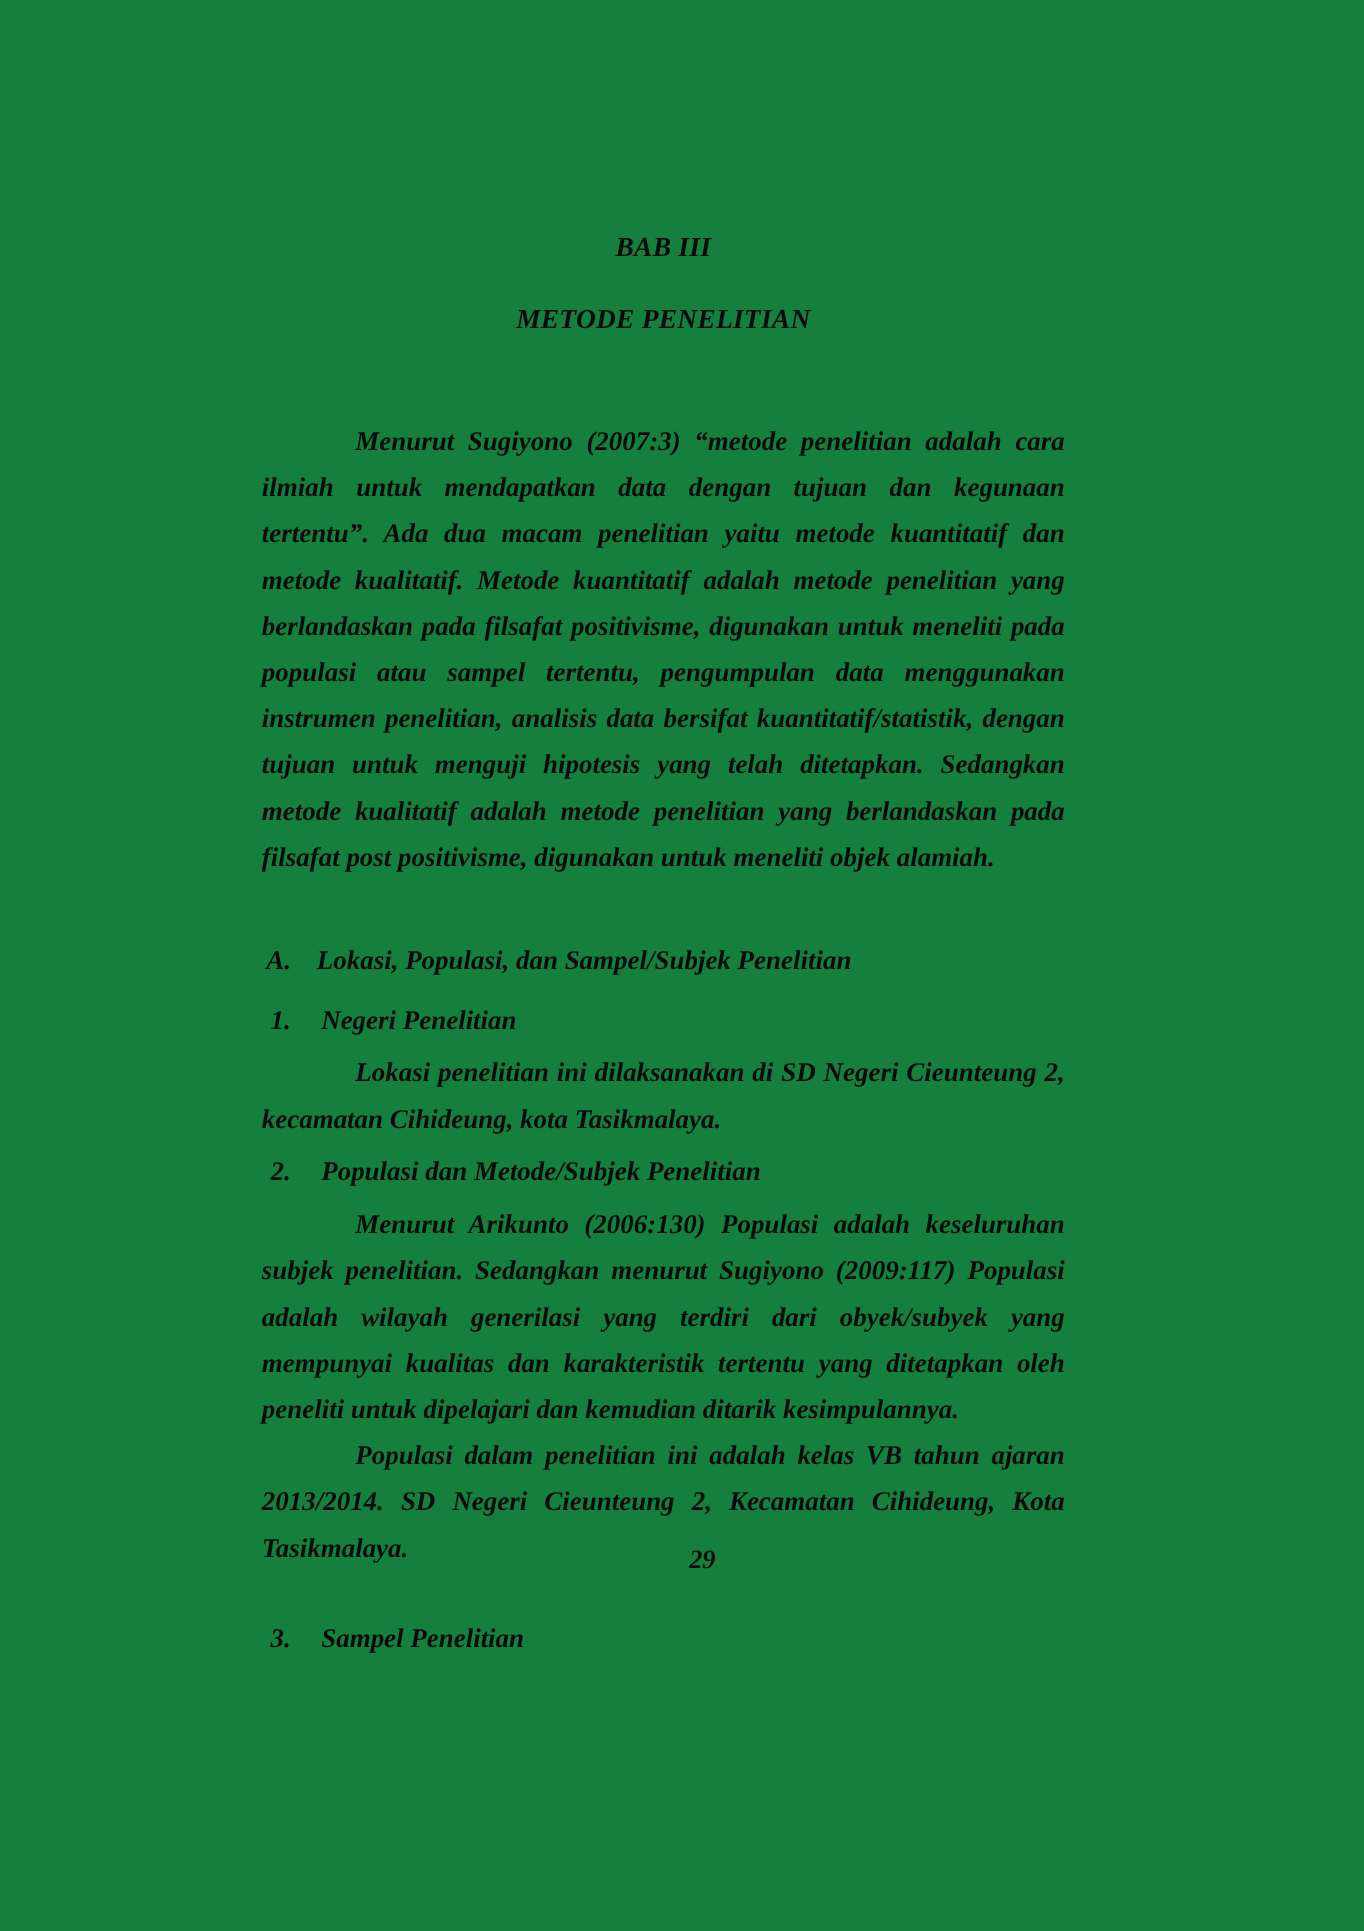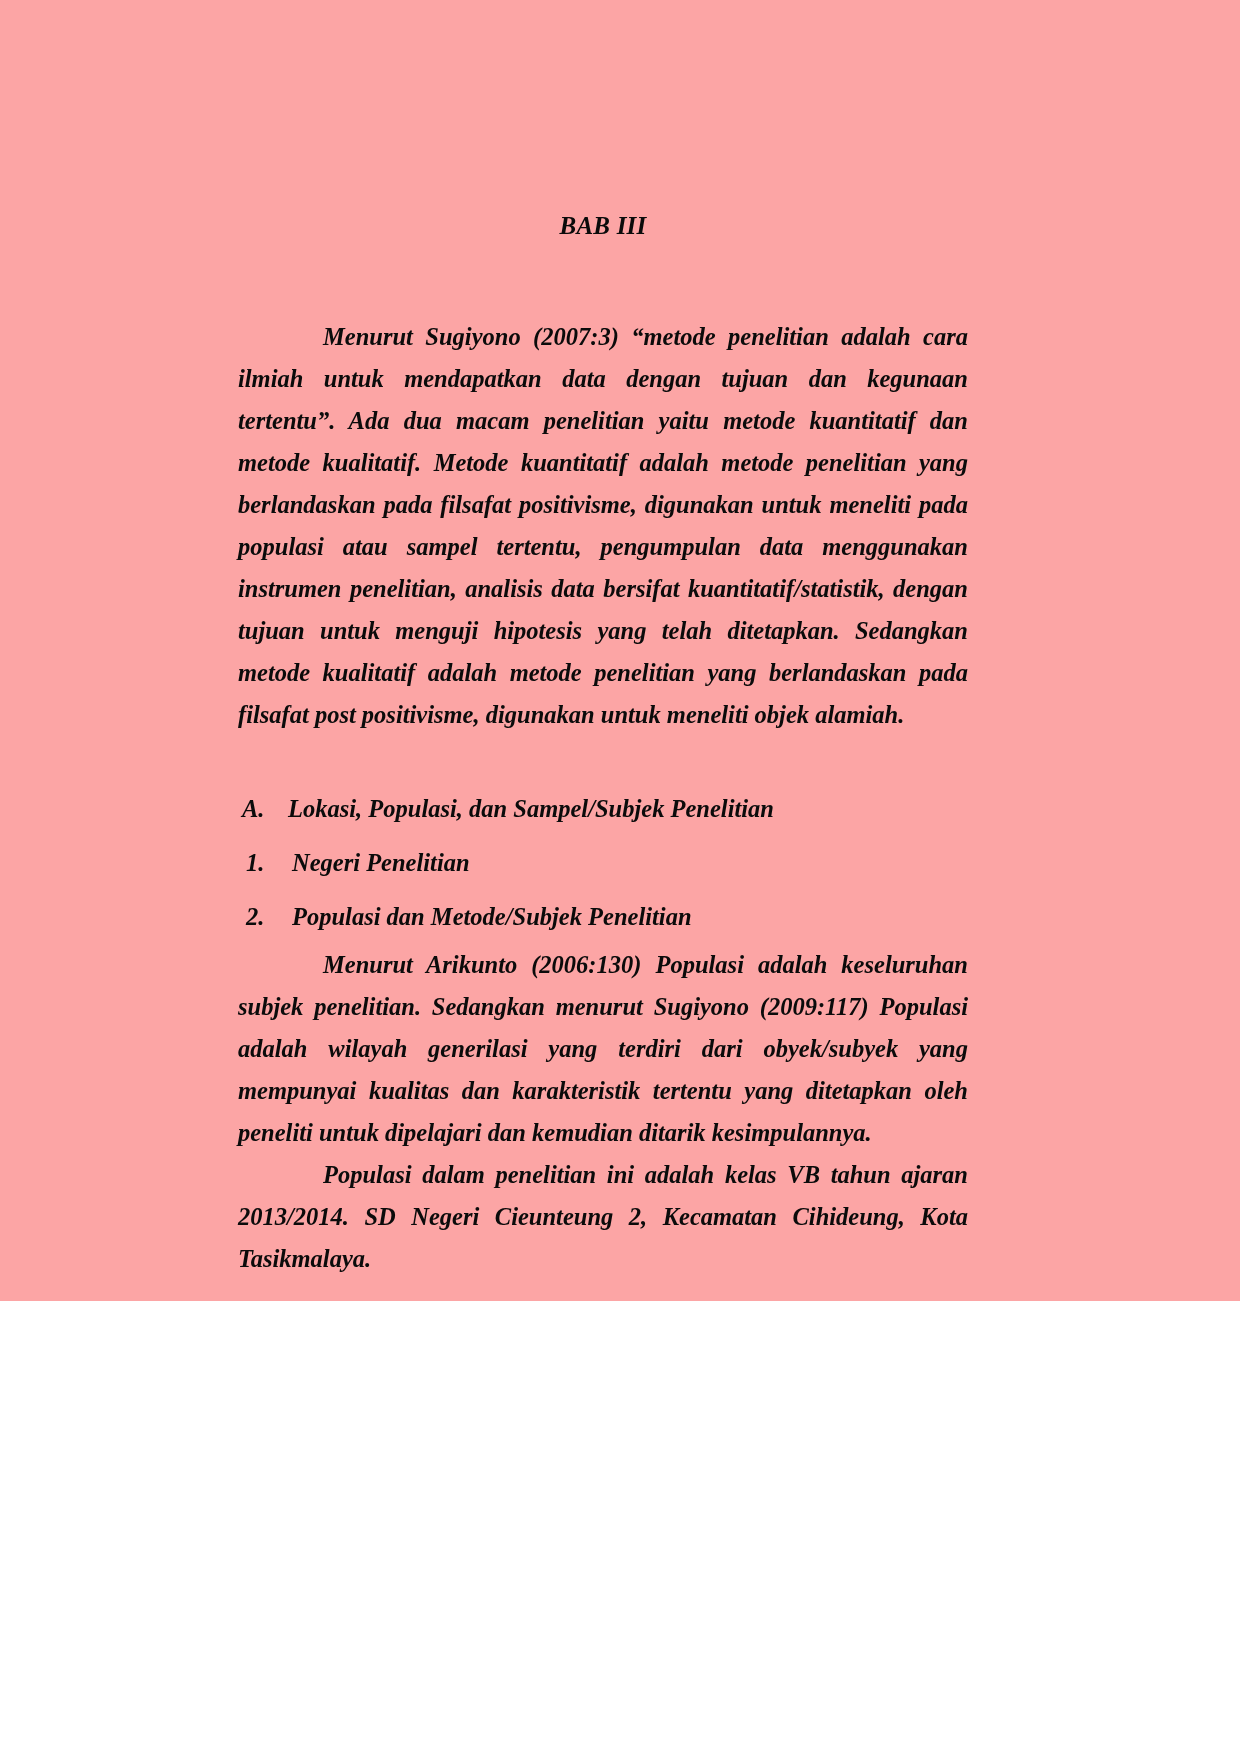--- a/index.html
+++ b/index.html
@@ -4,22 +4,22 @@
 <title>BAB III - METODE PENELITIAN</title>
 <style>
   html, body {
     margin: 0;
     padding: 0;
     background: #ffffff;
   }
   .page {
     position: relative;
     width: 1240px;
-    height: 1301px;
-    background: #fca5a5;
+    height: 1755px;
+    background: #15803d;
     box-sizing: border-box;
     font-family: "Liberation Serif", "DejaVu Serif", serif;
     color: #0b0b0b;
     overflow: hidden;
   }
   .content {
     position: absolute;
     left: 238px;
     top: 0;
     width: 730px;
@@ -92,35 +92,37 @@
 </style>
 </head>
 <body>
 
 <div class="page">
 
   <div class="content">
 
     <div class="chapter-title">BAB III</div>
 
+    <div class="chapter-subtitle">METODE PENELITIAN</div>
 
     <p class="body-par par-intro">Menurut Sugiyono (2007:3) “metode penelitian adalah cara ilmiah untuk mendapatkan data dengan tujuan dan kegunaan tertentu”. Ada dua macam penelitian yaitu metode kuantitatif dan metode kualitatif. Metode kuantitatif adalah metode penelitian yang berlandaskan pada filsafat positivisme, digunakan untuk meneliti pada populasi atau sampel tertentu, pengumpulan data menggunakan instrumen penelitian, analisis data bersifat kuantitatif/statistik, dengan tujuan untuk menguji hipotesis yang telah ditetapkan. Sedangkan metode kualitatif adalah metode penelitian yang berlandaskan pada filsafat post positivisme, digunakan untuk meneliti objek alamiah.</p>
 
     <div class="list-block">
 
       <div class="list-row level-a">
         <span class="marker">A.</span>
         <span class="label">Lokasi, Populasi, dan Sampel/Subjek Penelitian</span>
       </div>
 
       <div class="list-row">
         <span class="marker">1.</span>
         <span class="label">Negeri Penelitian</span>
       </div>
 
+      <p class="body-par sub-par">Lokasi penelitian ini dilaksanakan di SD Negeri Cieunteung 2, kecamatan Cihideung, kota Tasikmalaya.</p>
 
       <div class="list-row">
         <span class="marker">2.</span>
         <span class="label">Populasi dan Metode/Subjek Penelitian</span>
       </div>
 
       <p class="body-par sub-par">Menurut Arikunto (2006:130) Populasi adalah keseluruhan subjek penelitian. Sedangkan menurut Sugiyono (2009:117) Populasi adalah wilayah generilasi yang terdiri dari obyek/subyek yang mempunyai kualitas dan karakteristik tertentu yang ditetapkan oleh peneliti untuk dipelajari dan kemudian ditarik kesimpulannya.</p>
 
       <p class="body-par sub-par">Populasi dalam penelitian ini adalah kelas VB tahun ajaran 2013/2014. SD Negeri Cieunteung 2, Kecamatan Cihideung, Kota Tasikmalaya.</p>
 

